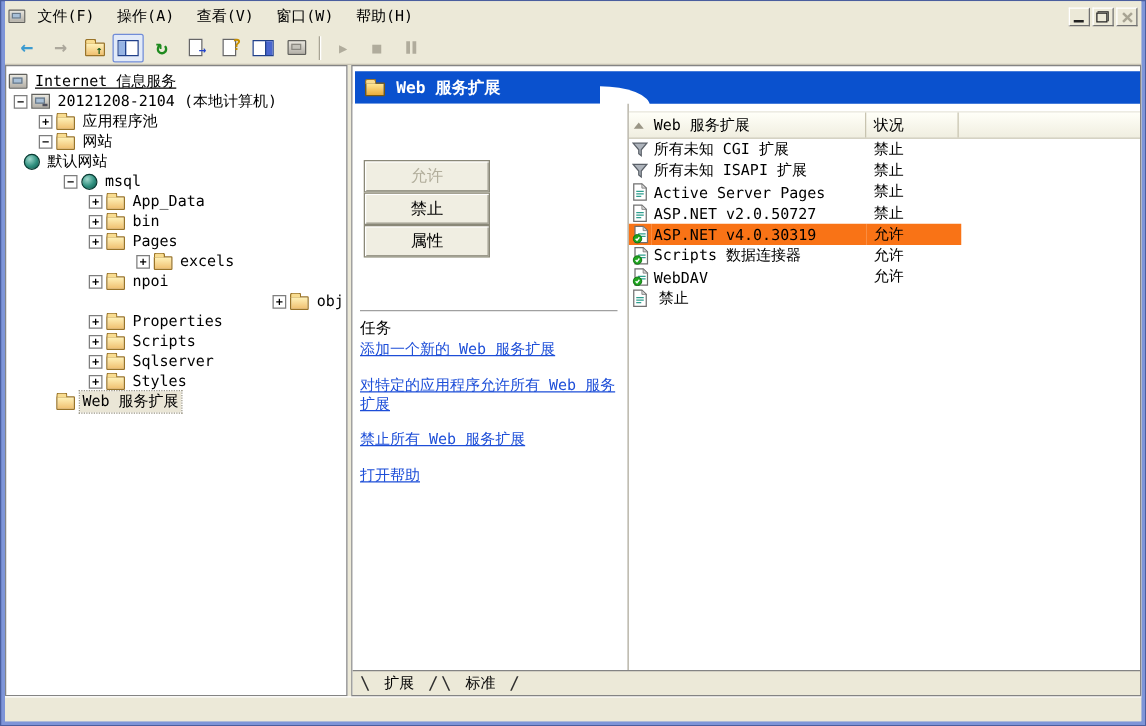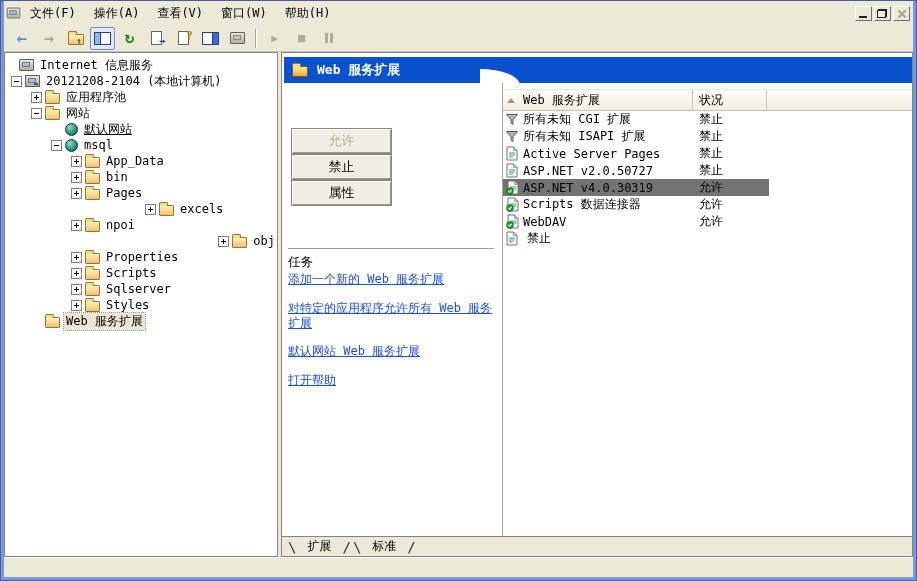--- a/index.html
+++ b/index.html
@@ -125,21 +125,21 @@
   .hc-sort { width:16px; justify-content:center; }
   .sort-tri { width:0; height:0; border-left:4px solid transparent; border-right:4px solid transparent;
               border-bottom:5px solid #9A9686; }
   .hc-name { width:174px; border-right:1px solid #C8C4B0; padding-left:4px; }
   .hc-status { width:74px; border-right:1px solid #C8C4B0; padding-left:6px; }
   .hc-fill { flex:1; }
   .lr { display:flex; height:17px; align-items:flex-end; font-size:12px; flex:none; white-space:nowrap; }
   .lc-icon { width:18px; display:flex; justify-content:center; align-items:center; height:100%; }
   .lc-name { width:172px; padding-left:2px; height:100%; display:flex; align-items:center; }
   .lc-status { width:76px; padding-left:6px; height:100%; display:flex; align-items:center; }
-  .lr.sel .lc-icon, .lr.sel .lc-name, .lr.sel .lc-status { background:#737373; }
+  .lr.sel .lc-icon, .lr.sel .lc-name, .lr.sel .lc-status { background:#f97316; }
 
   .tabsbar { position:absolute; left:0; right:0; bottom:0; height:20px; background:#ECE9D8;
              border-top:1px solid #848484; display:flex; align-items:center; padding-left:5px; font-size:12px; }
   .slash { color:#303030; font-size:14px; line-height:16px; padding:0 1px; }
   .tab { padding:0 10px; cursor:default; }
 
   .statusbar { height:20px; background:#ECE9D8; border-top:1px solid #FFFFFF; flex:none; }
 </style>
 </head>
 <body>
@@ -215,40 +215,40 @@
         <span class="tbtn">
           <span class="i-pause">
             <span></span>
             <span></span>
           </span>
         </span>
       </div>
 
     <div class="main">
       <div class="tree-panel" id="tree">
-          <div class="trow" style="padding-left: 14px;">
+          <div class="trow" style="padding-left: 2px; text-decoration: underline;">
             <span class="ico-computer tree-ico"></span>
             <span class="tlabel">Internet 信息服务</span>
           </div>
           <div class="trow" style="padding-left: 6px;">
             <span class="exp minus"></span>
             <span class="ico-server tree-ico"></span>
             <span class="tlabel">20121208-2104 (本地计算机)</span>
           </div>
           <div class="trow" style="padding-left: 26px;">
             <span class="exp plus"></span>
             <span class="ico-folder tree-ico"></span>
             <span class="tlabel">应用程序池</span>
           </div>
           <div class="trow" style="padding-left: 26px;">
             <span class="exp minus"></span>
             <span class="ico-folder tree-ico"></span>
             <span class="tlabel">网站</span>
           </div>
-          <div class="trow" style="padding-left: 46px; text-decoration: underline;">
+          <div class="trow" style="">
             <span class="exp none"></span>
             <span class="ico-globe tree-ico"></span>
             <span class="tlabel">默认网站</span>
           </div>
           <div class="trow" style="padding-left: 46px;">
             <span class="exp minus"></span>
             <span class="ico-globe tree-ico"></span>
             <span class="tlabel">msql</span>
           </div>
           <div class="trow" style="padding-left: 66px;">
@@ -259,21 +259,21 @@
           <div class="trow" style="padding-left: 66px;">
             <span class="exp plus"></span>
             <span class="ico-folder tree-ico"></span>
             <span class="tlabel">bin</span>
           </div>
           <div class="trow" style="padding-left: 66px;">
             <span class="exp plus"></span>
             <span class="ico-folder tree-ico"></span>
             <span class="tlabel">Pages</span>
           </div>
-          <div class="trow" style="padding-left: 104px; margin-left: 36px;">
+          <div class="trow" style="padding-left: 104px;">
             <span class="exp plus"></span>
             <span class="ico-folder tree-ico"></span>
             <span class="tlabel">excels</span>
           </div>
           <div class="trow" style="padding-left: 66px;">
             <span class="exp plus"></span>
             <span class="ico-folder tree-ico"></span>
             <span class="tlabel">npoi</span>
           </div>
           <div class="trow" style="padding-left: 66px; justify-content: flex-end;">
@@ -318,21 +318,21 @@
 
         <div class="left-col">
           <button class="act-btn disabled" style="top:45px">允许</button>
           <button class="act-btn" style="top:71px">禁止</button>
           <button class="act-btn" style="top:97px">属性</button>
           <div class="tasks-heading">任务</div>
           <div class="tasks-rule"></div>
           <div id="task-links">
               <a class="task-link" style="top: 189px;">添加一个新的 Web 服务扩展</a>
               <a class="task-link" style="top: 218px;">对特定的应用程序允许所有 Web 服务扩展</a>
-              <a class="task-link" style="top: 261px;">默认网站 Web 服务扩展</a>
+              <a class="task-link" style="top: 261px;">禁止所有 Web 服务扩展</a>
               <a class="task-link" style="top: 290px;">打开帮助</a>
             </div>
         </div>
 
         <div class="list">
           <div class="lheader" id="list-header">
               <span class="hc hc-sort">
                 <span class="sort-tri"></span>
               </span>
               <span class="hc hc-name">Web 服务扩展</span>

